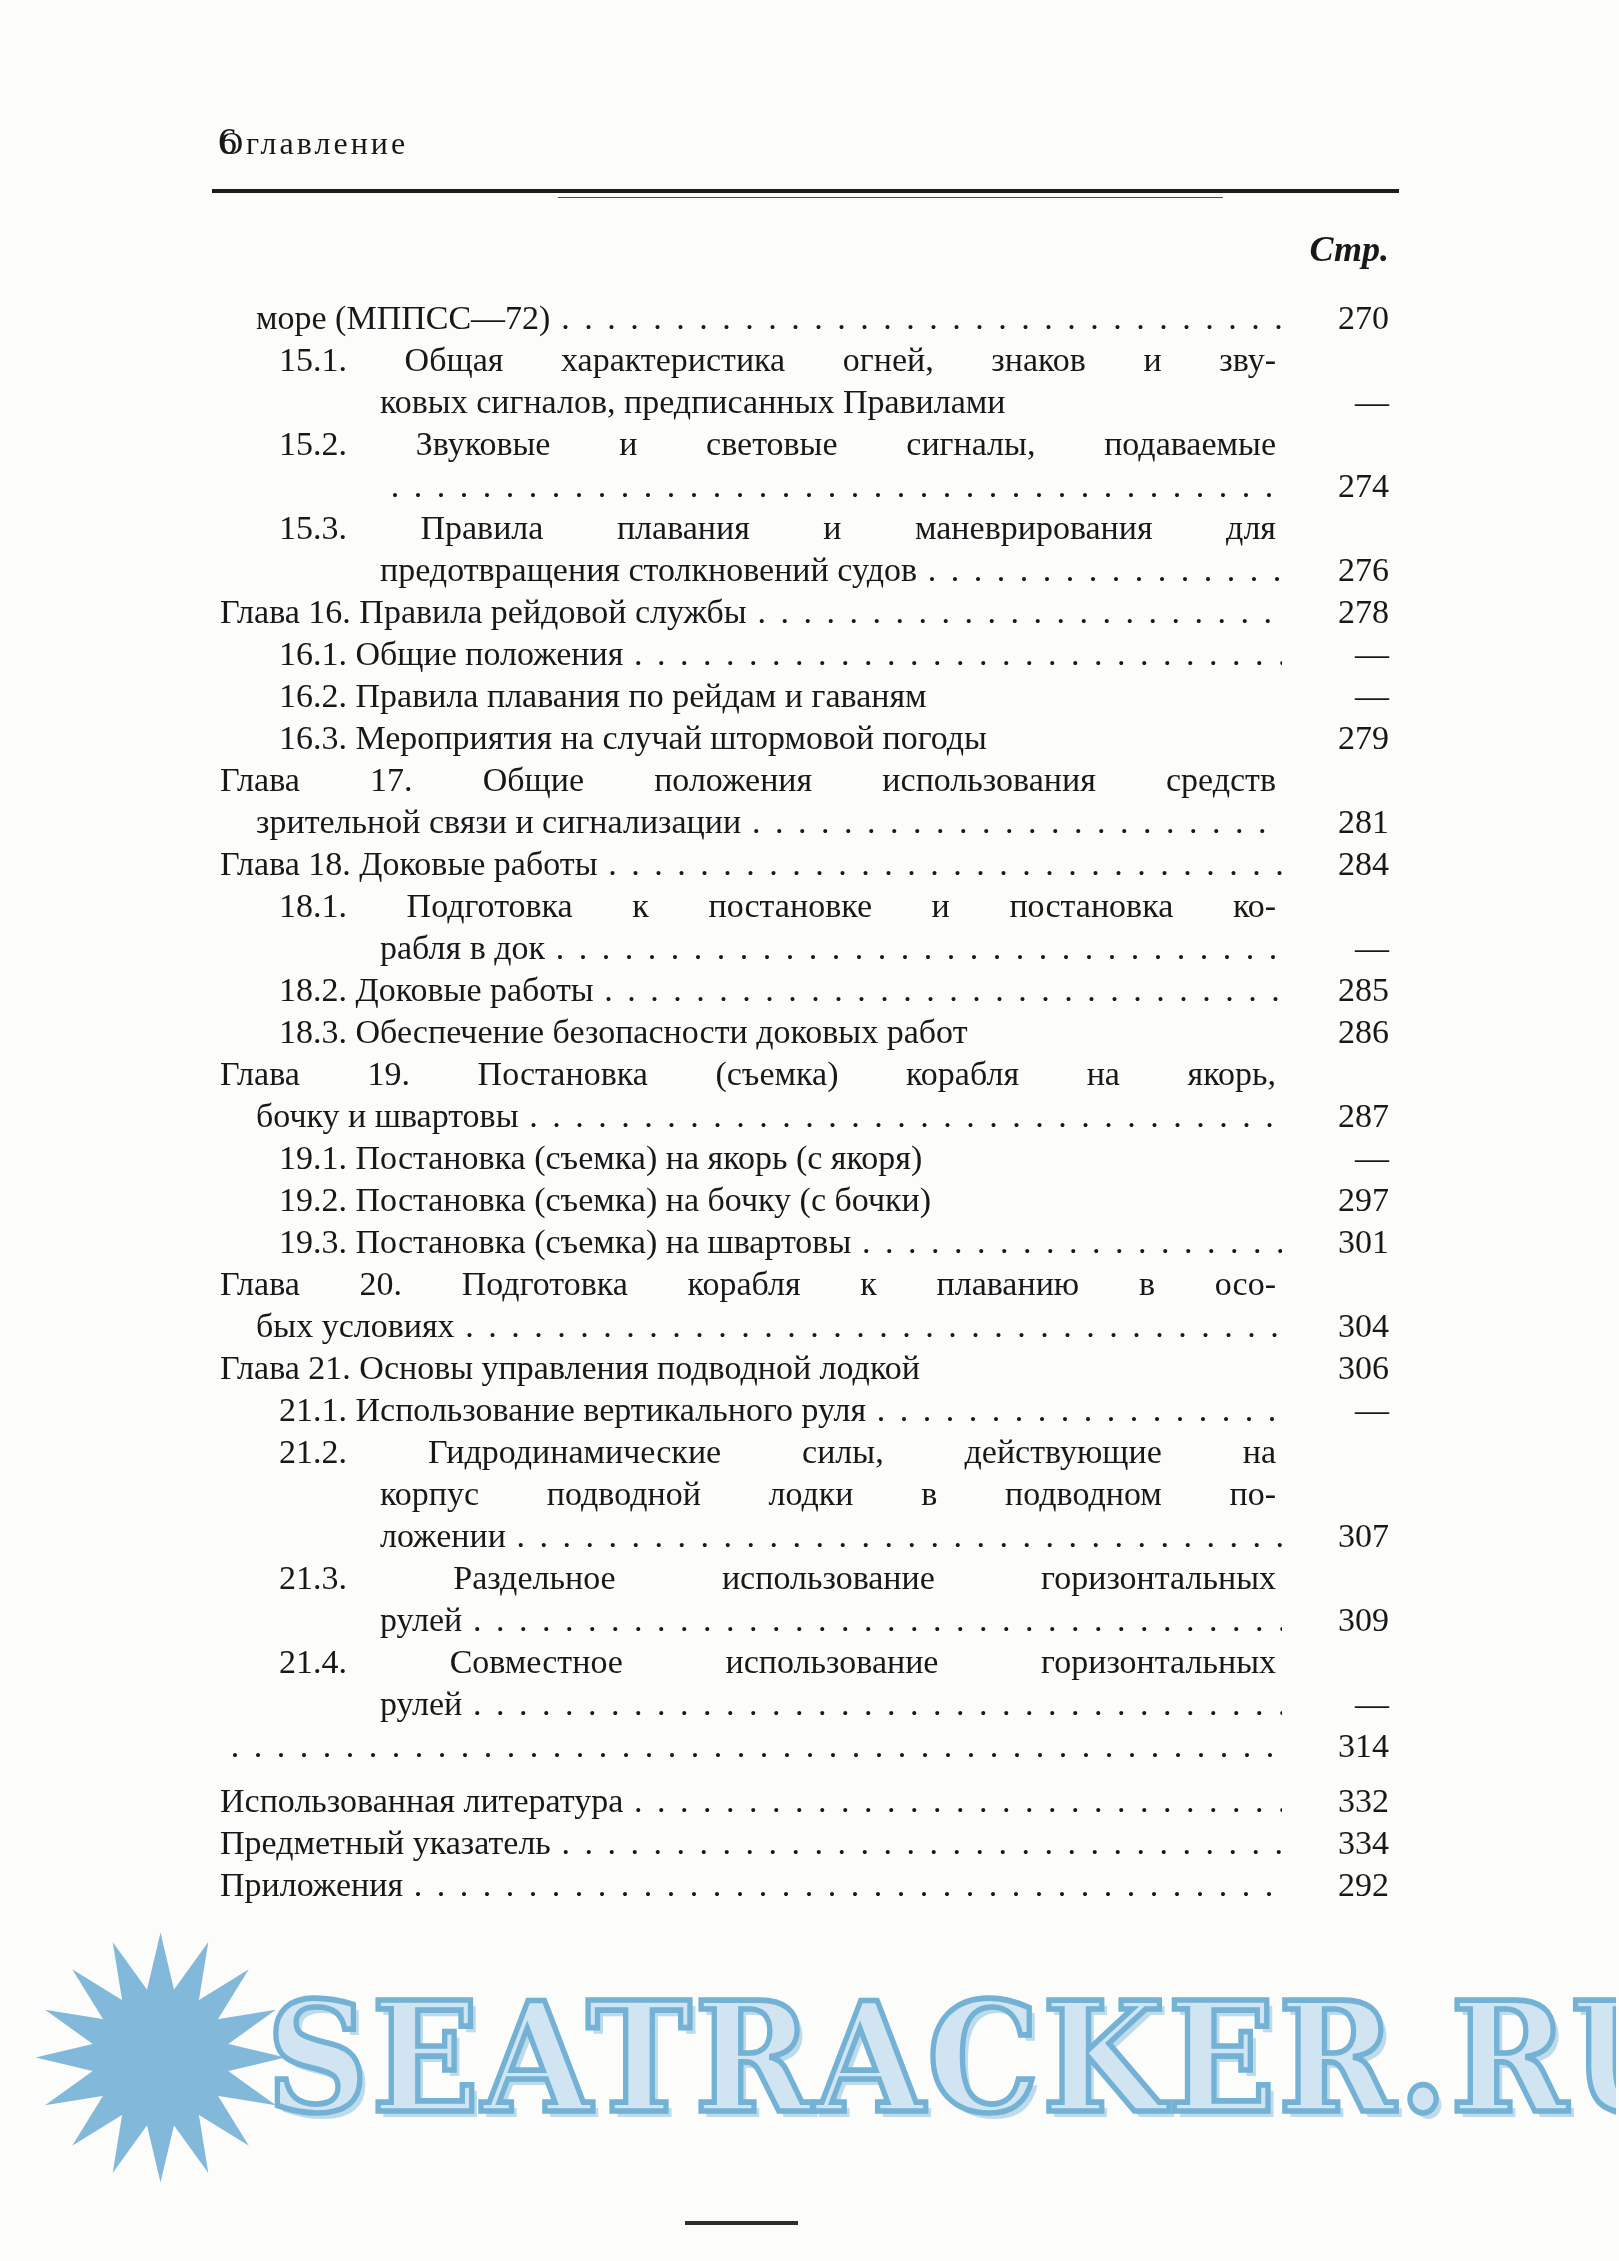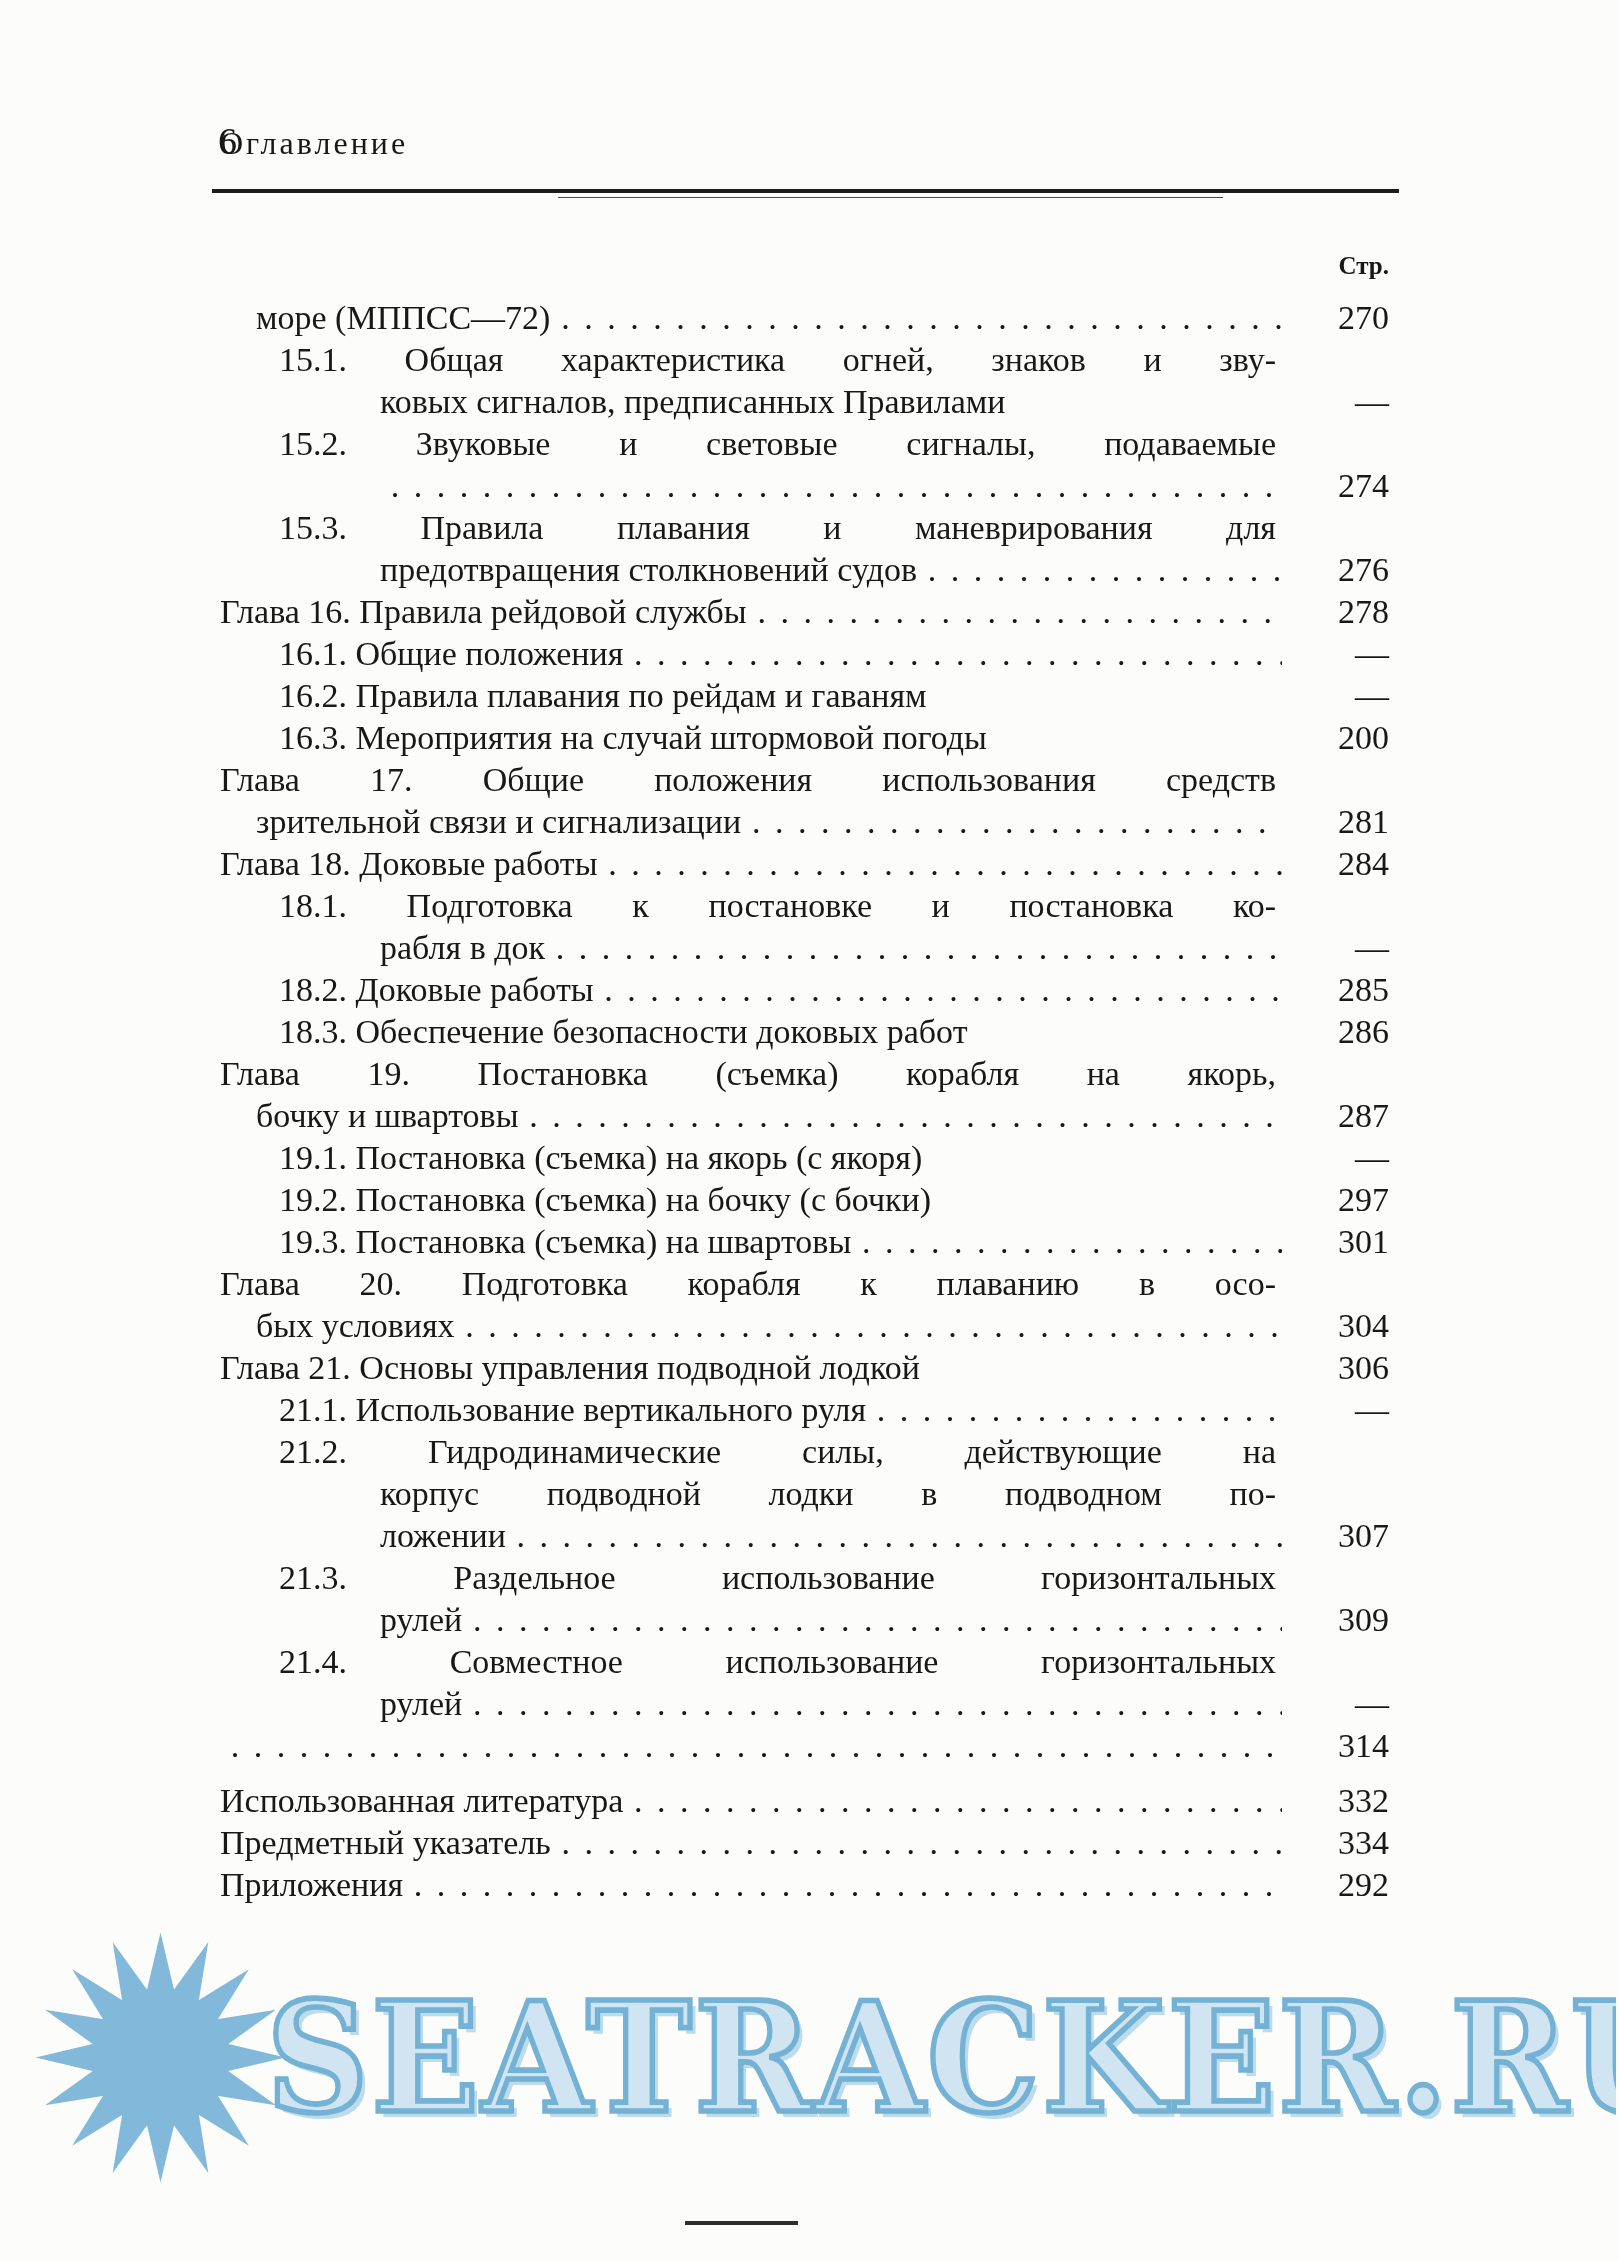--- a/index.html
+++ b/index.html
@@ -47,23 +47,24 @@
   .rule-thin {
     position: absolute;
     left: 558px;
     top: 197px;
     width: 665px;
     height: 1.2px;
     background: #4a4a4a;
   }
   .str-label {
     position: absolute;
-    top: 253px;
+    top: 231px;
     right: 230px;
-    font-size: 25px;
+    font-size: 36px;
+    font-style: italic;
     font-weight: 600;
     line-height: 1;
   }
 
   
   .toc {
     position: absolute;
     left: 220px;
     top: 297px;
     width: 1169px;
@@ -215,21 +216,21 @@
         <span class="txt">16.2. Правила плавания по рейдам и гаваням</span>
         <span class="leader"></span>
         <span class="pageno">—</span>
       </div>
     </div>
       <div class="entry sub">
       <div></div>
       <div class="line lastline">
         <span class="txt">16.3. Мероприятия на случай штормовой погоды</span>
         <span class="leader"></span>
-        <span class="pageno">200</span>
+        <span class="pageno">279</span>
       </div>
     </div>
       <div class="entry chapter">
       <div>
           <div class="line full">Глава 17. Общие положения использования средств</div>
         </div>
       <div class="line lastline cont">
         <span class="txt">зрительной связи и сигнализации</span>
         <span class="leader">. . . . . . . . . . . . . . . . . . . . . . . . . . . . . . . . . . . . . . . . . . . . . . . .</span>
         <span class="pageno">281</span>

